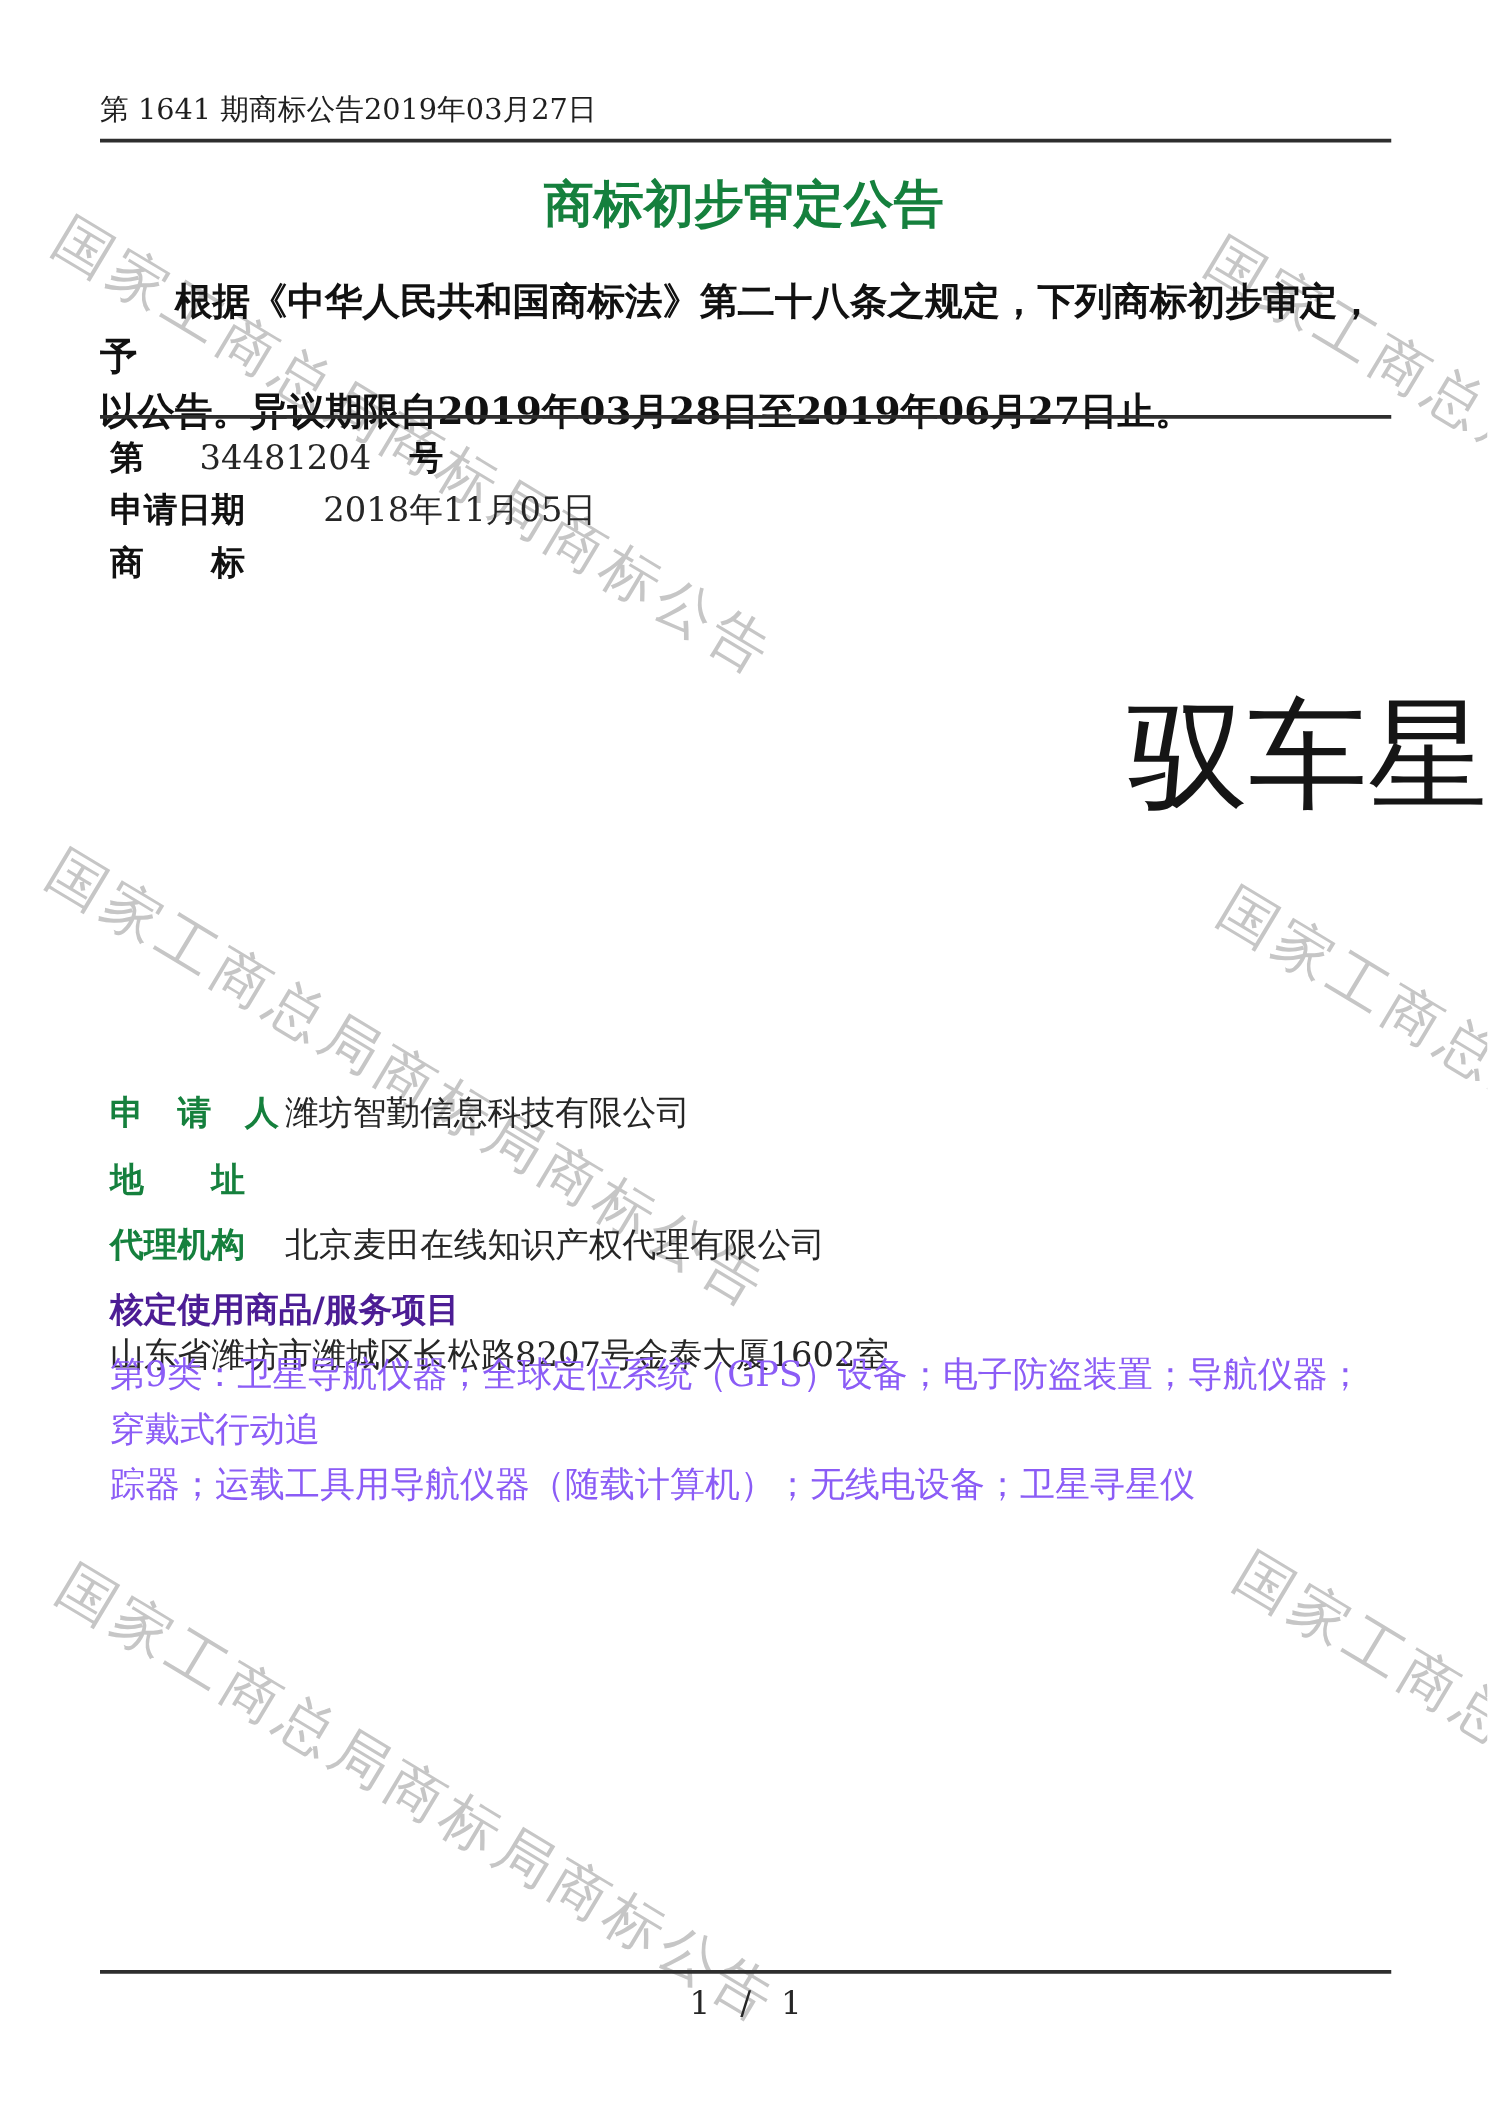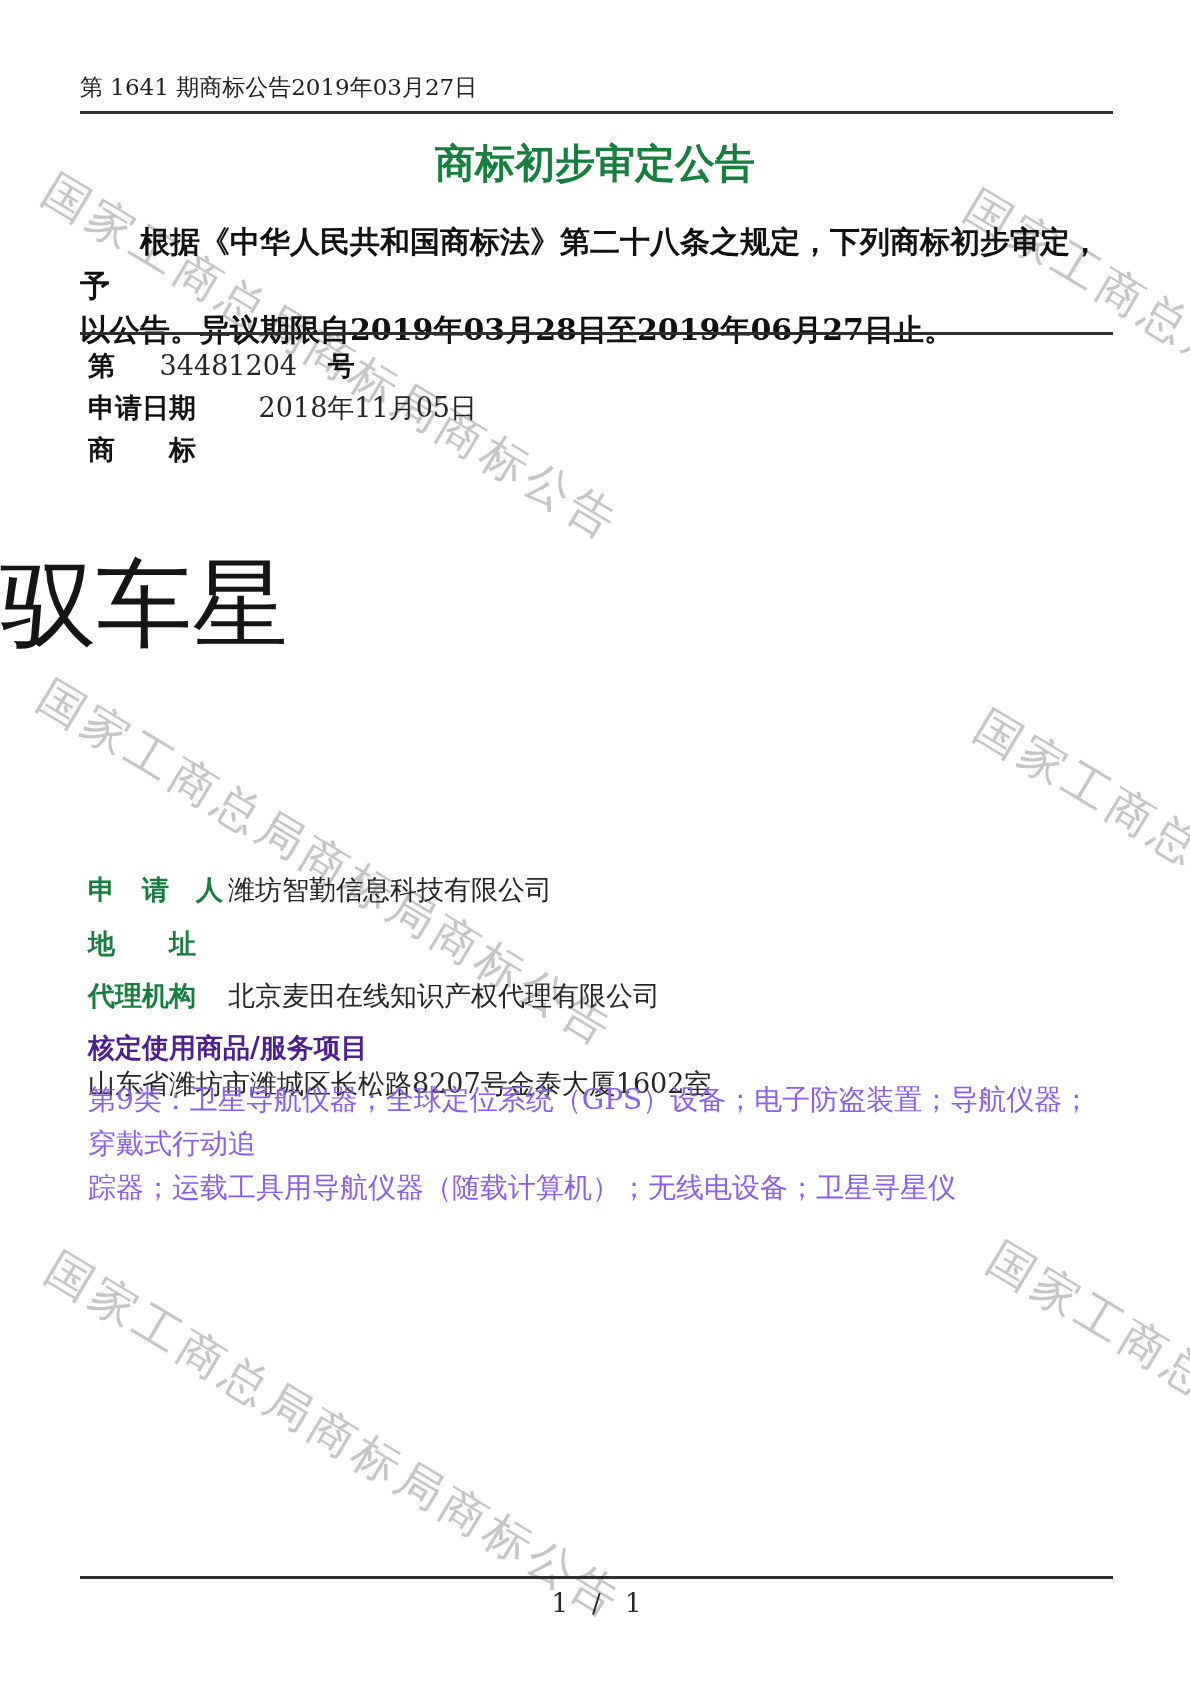--- a/index.html
+++ b/index.html
@@ -79,21 +79,21 @@
   .lbl { font-weight: 700; color: #111; }
   .val { font-weight: 400; color: #262626; text-align: center; }
   .row-number .val { margin-left: 36px; }
   .row-number .suffix { margin-left: 22px; }
   .row-date .val { margin-left: 54px; }
 
   
   .trademark {
     position: absolute;
     left: 0; right: 0; top: 552px;
-    text-align: left;
+    text-align: right;
     font-size: 96px;
     line-height: 104px;
     color: #151515;
   }
 
   
   .app-row { position: absolute; left: 88px; right: 80px; font-size: 27px; display: flex; }
   .row-applicant { top: 872px; }
   .row-address   { top: 926px; flex-direction: column; }
   .row-agency    { top: 978px; }

